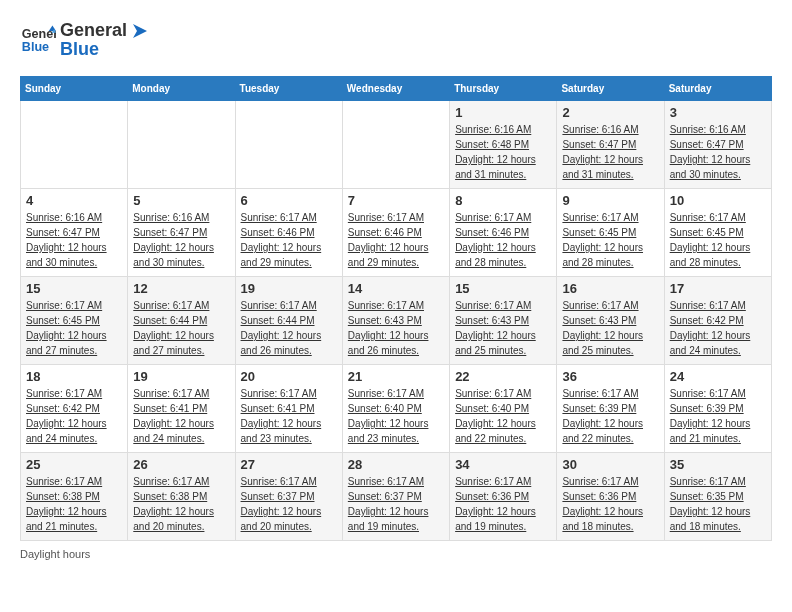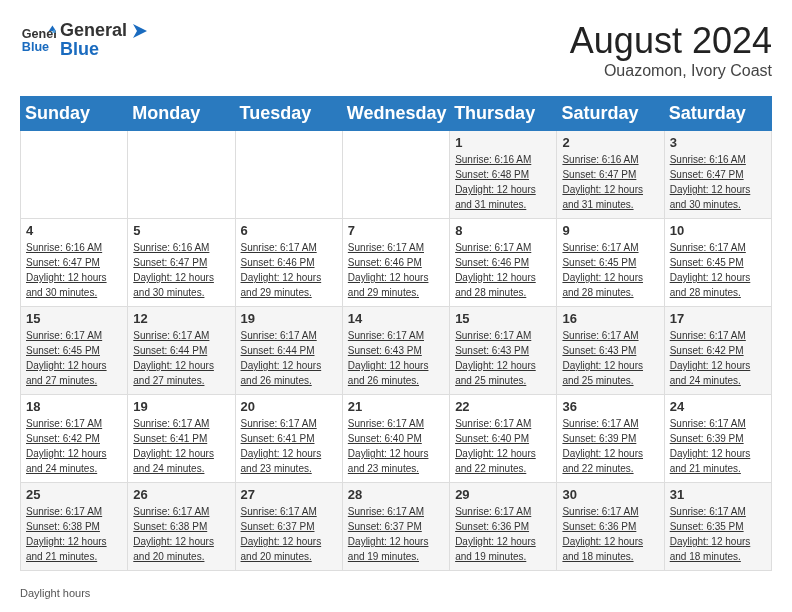--- a/index.html
+++ b/index.html
@@ -40,21 +40,21 @@
     table {
       width: 100%;
       border-collapse: collapse;
       table-layout: fixed;
     }
     thead tr {
       background-color: #2a7abf;
     }
     thead th {
       color: #fff;
-      font-size: 18px;
+      font-size: 10px;
       font-weight: bold;
       padding: 6px 4px;
       text-align: left;
       border: 1px solid #2a7abf;
     }
     tbody tr {
       background: #fff;
     }
     tbody tr:nth-child(odd) {
       background: #f5f5f5;
@@ -97,24 +97,20 @@
     <div>
       <div style="display:flex;align-items:center;gap:2px;">
         <span style="font-size:18px;font-weight:bold;color:#333;">General</span>
         <svg width="18" height="18" viewBox="0 0 18 18">
           <polygon points="4,2 18,9 4,16 8,9" fill="#1a6bbf"></polygon>
         </svg>
       </div>
       <div style="font-size:18px;font-weight:bold;color:#1a6bbf;margin-top:-2px;">Blue</div>
     </div>
   </div>
-  <div class="title-block">
-    <div class="month-title">August 2024</div>
-    <div class="location">Ouazomon, Ivory Coast</div>
-  </div>
 </div>
 
 <table>
   <thead>
     <tr>
     <th>Sunday</th>
         <th>Monday</th>
         <th>Tuesday</th>
         <th>Wednesday</th>
         <th>Thursday</th>
@@ -326,37 +322,37 @@
 and 20 minutes.</div>
         </td>
         <td>
           <span class="day-num">28</span>
           <div class="cell-info" style="white-space: pre-line;">Sunrise: 6:17 AM
 Sunset: 6:37 PM
 Daylight: 12 hours
 and 19 minutes.</div>
         </td>
         <td>
-          <span class="day-num">29</span>
+          <span class="day-num">34</span>
           <div class="cell-info" style="white-space: pre-line;">Sunrise: 6:17 AM
 Sunset: 6:36 PM
 Daylight: 12 hours
 and 19 minutes.</div>
         </td>
         <td>
           <span class="day-num">30</span>
           <div class="cell-info" style="white-space: pre-line;">Sunrise: 6:17 AM
 Sunset: 6:36 PM
 Daylight: 12 hours
 and 18 minutes.</div>
         </td>
         <td>
-          <span class="day-num">31</span>
+          <span class="day-num">35</span>
           <div class="cell-info" style="white-space: pre-line;">Sunrise: 6:17 AM
 Sunset: 6:35 PM
 Daylight: 12 hours
 and 18 minutes.</div>
         </td>
       </tr>
     </tbody>
 </table>
 
-<div style="margin-top:16px;font-size:11px;color:#555;">Daylight hours</div>
+<div style="margin-top:7px;font-size:11px;color:#555;">Daylight hours</div>
 
 </body></html>

